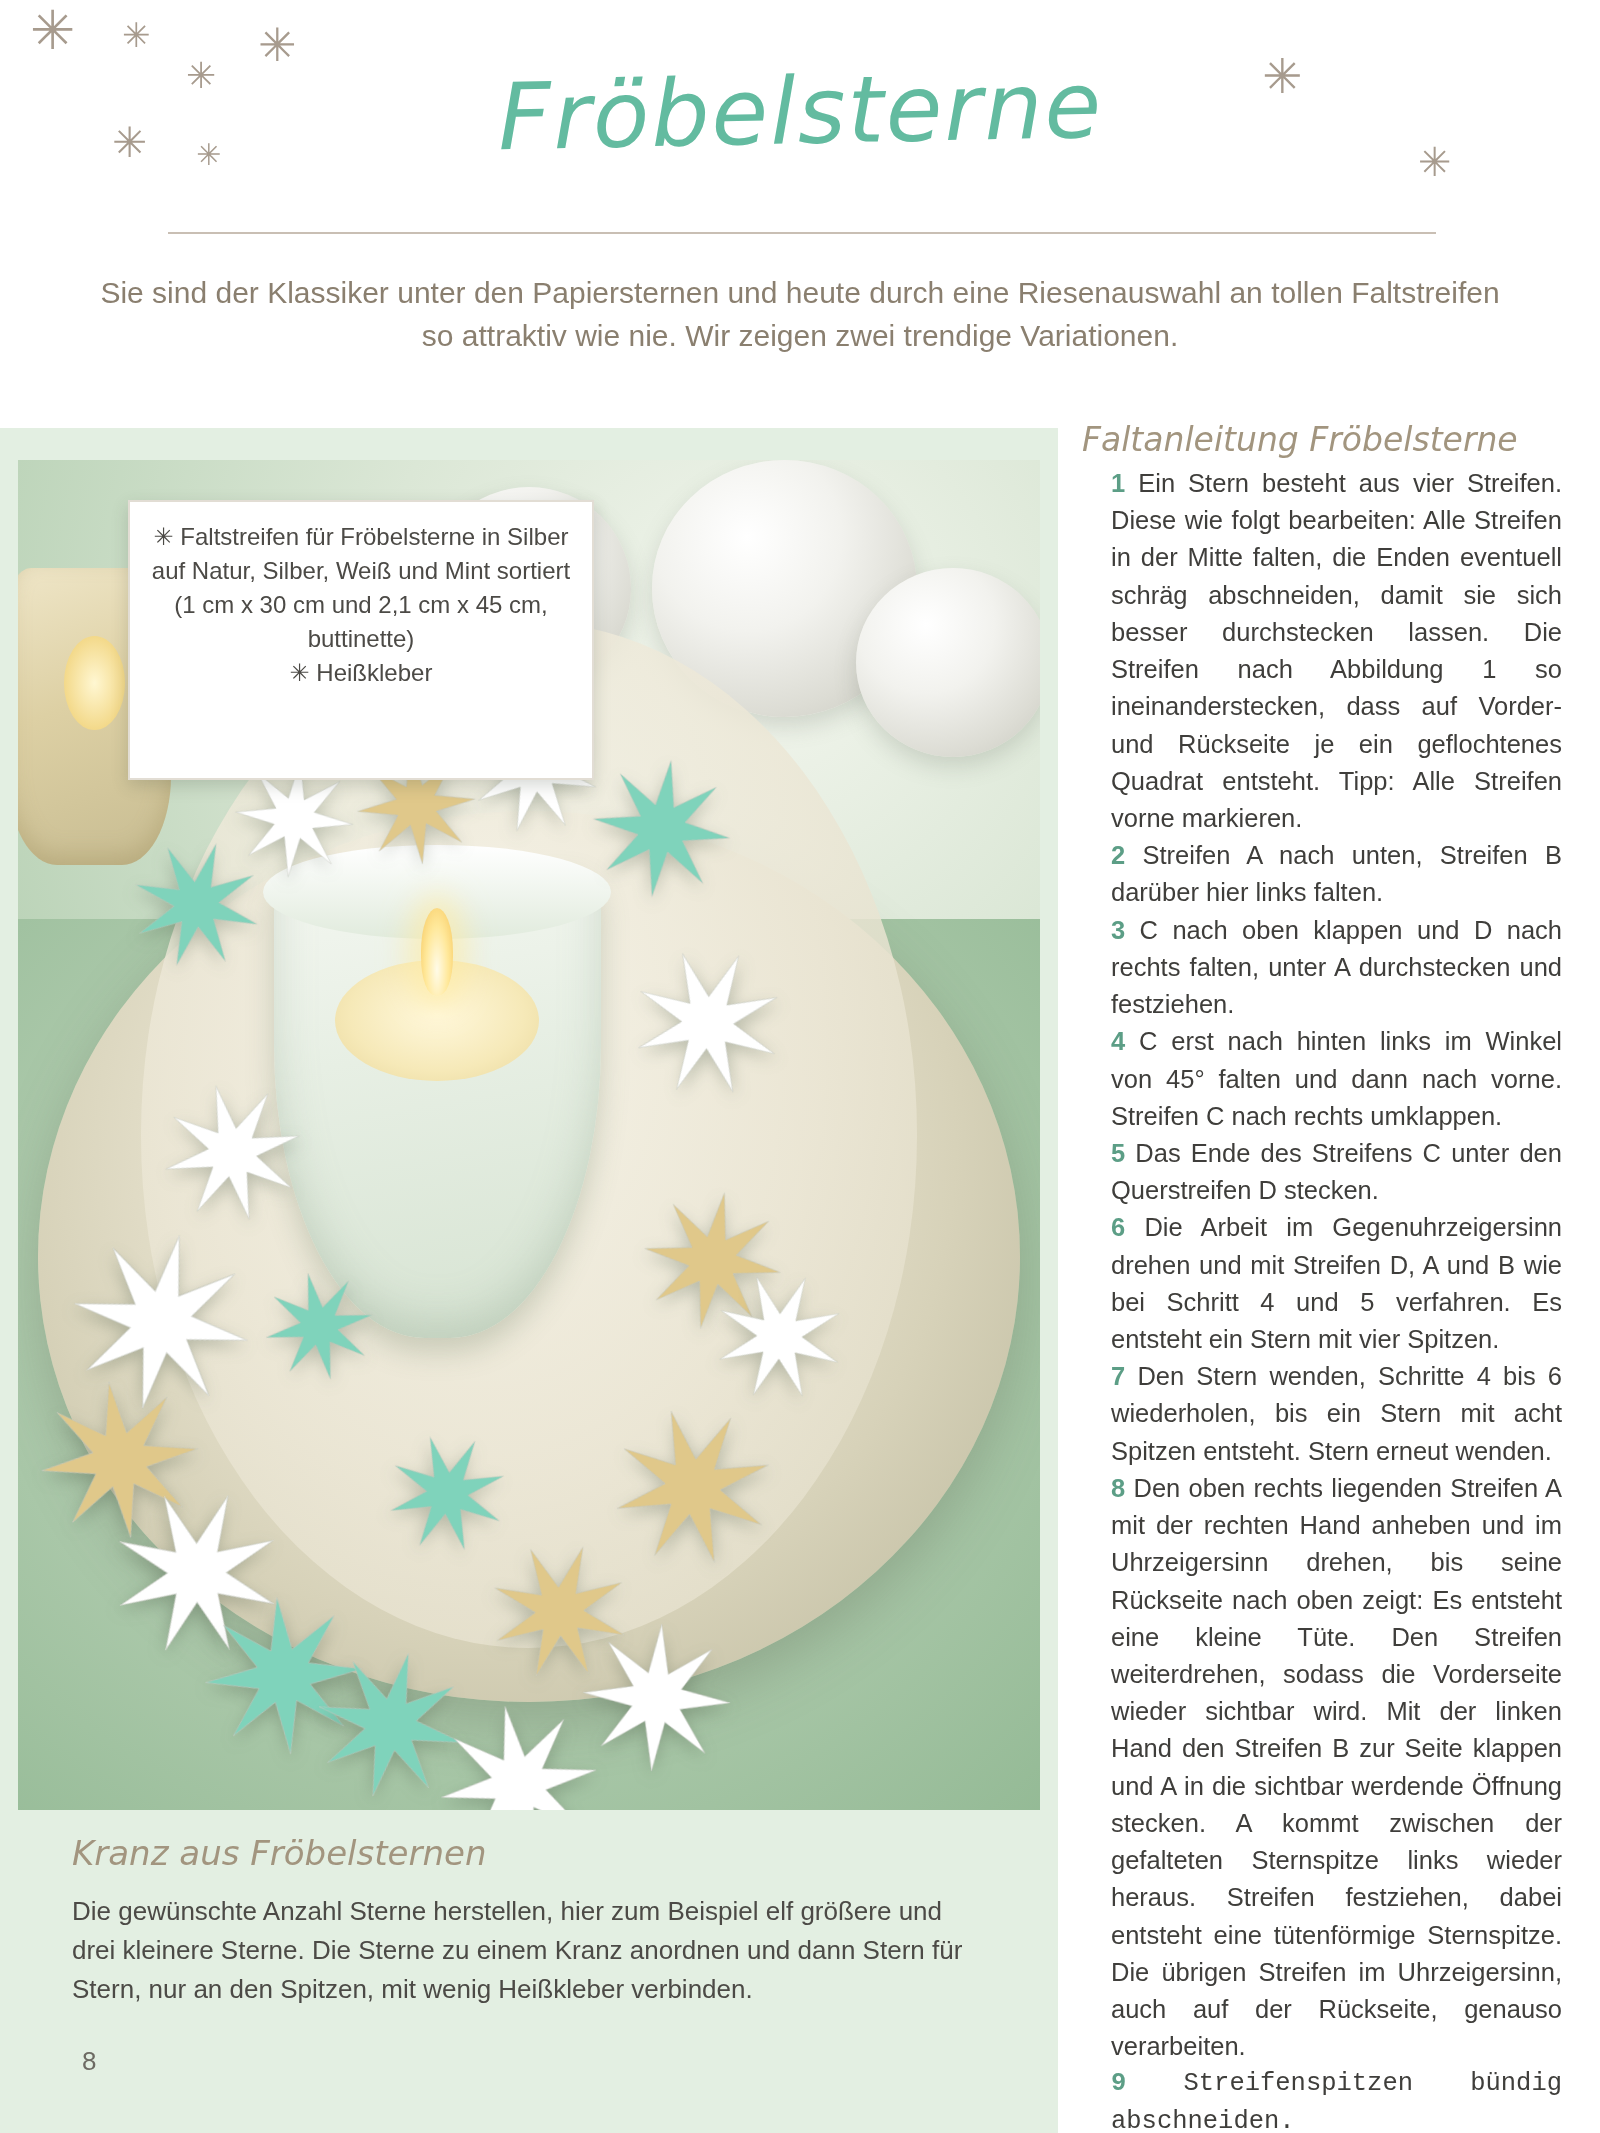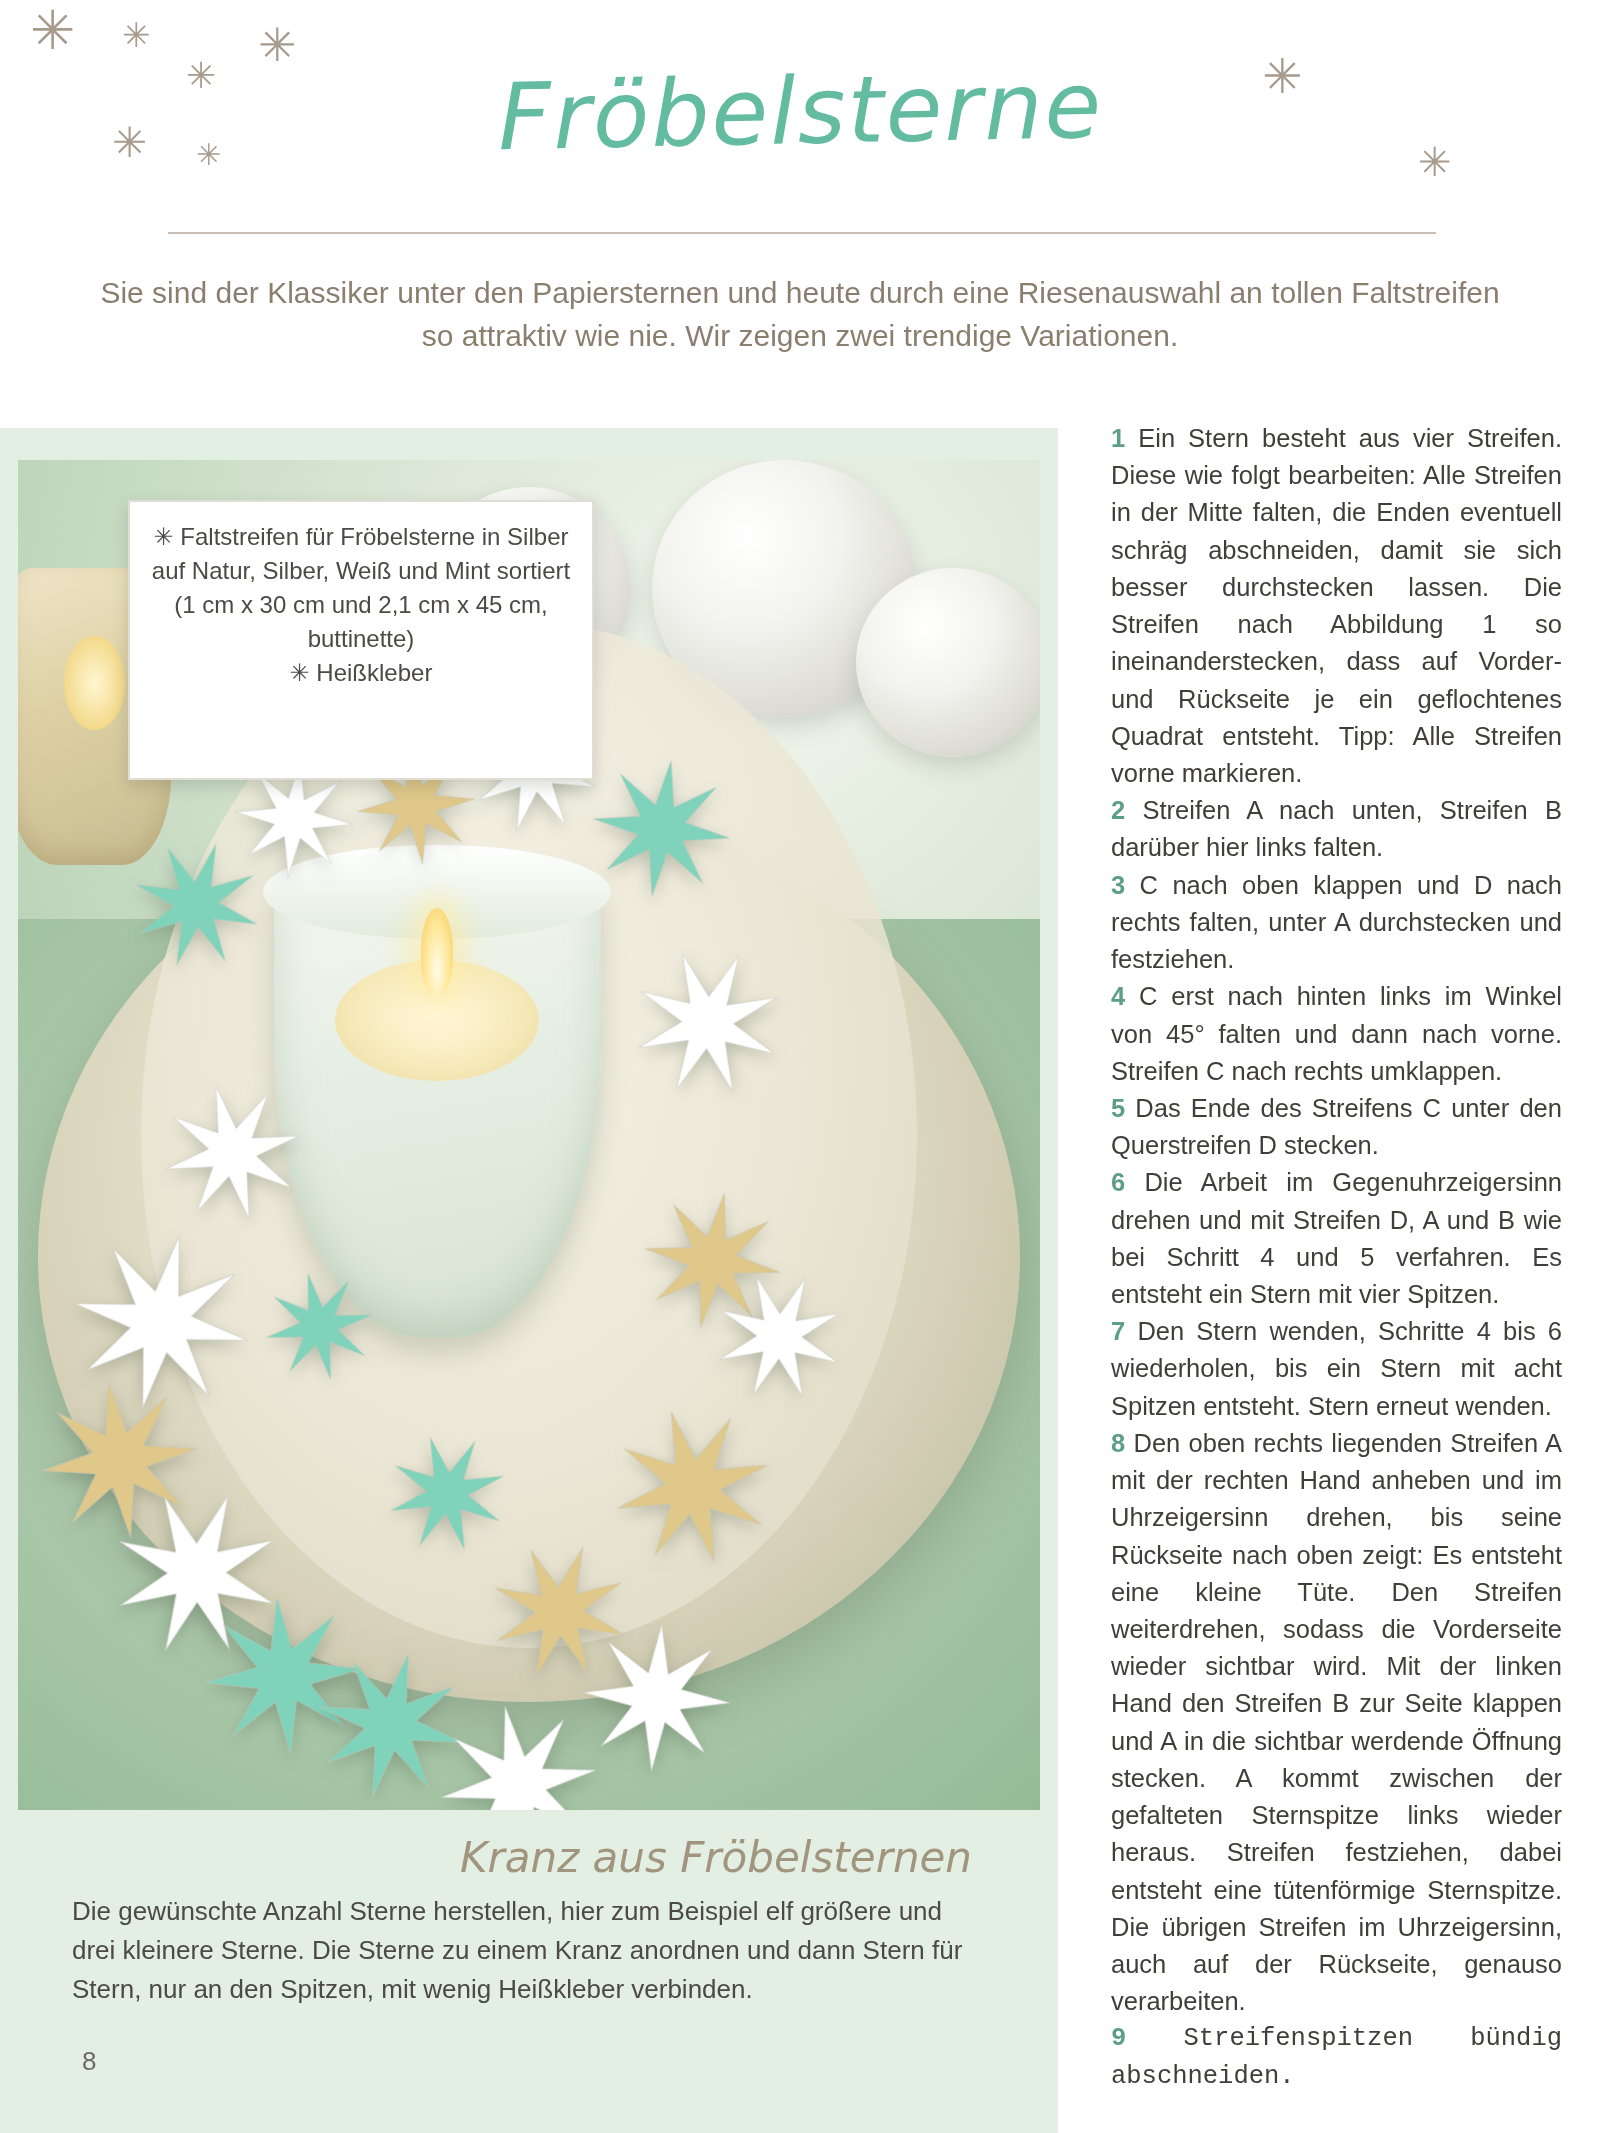--- a/index.html
+++ b/index.html
@@ -200,23 +200,22 @@
   }
 
   
   .caption-head {
     position: absolute;
     top: 1833px;
     left: 72px;
     width: 900px;
     font-family: "DejaVu Sans", sans-serif;
     font-style: italic;
-    font-size: 42px;
+    font-size: 34px;
     color: #a2957f;
-    text-align: right;
   }
   .caption-body {
     position: absolute;
     top: 1892px;
     left: 72px;
     width: 920px;
     font-size: 26px;
     line-height: 1.5;
     color: #4c4a46;
   }
@@ -431,20 +430,21 @@
     <div>✳ Faltstreifen für Fröbelsterne in Silber auf Natur, Silber, Weiß und Mint sortiert (1 cm x 30 cm und 2,1 cm x 45 cm, buttinette)</div>
     <div>✳ Heißkleber</div>
   </div>
 </div>
 
 <div class="caption-head">Kranz aus Fröbelsternen</div>
 <div class="caption-body">Die gewünschte Anzahl Sterne herstellen, hier zum Beispiel elf größere und drei kleinere Sterne. Die Sterne zu einem Kranz anordnen und dann Stern für Stern, nur an den Spitzen, mit wenig Heißkleber verbinden.</div>
 <div class="page-number">8</div>
 
 <div class="right-col">
+  <div class="right-head">Faltanleitung Fröbelsterne</div>
   <div class="steps" id="steps-container">
       <p style="margin: 0px;"><span class="num">1 </span><span>Ein Stern besteht aus vier Streifen. Diese wie folgt bearbeiten: Alle Streifen in der Mitte falten, die Enden eventuell schräg abschneiden, damit sie sich besser durchstecken lassen. Die Streifen nach Abbildung 1 so ineinanderstecken, dass auf Vorder- und Rückseite je ein geflochtenes Quadrat entsteht. Tipp: Alle Streifen vorne markieren.</span></p>
       <p style="margin: 0px;"><span class="num">2 </span><span>Streifen A nach unten, Streifen B darüber hier links falten.</span></p>
       <p style="margin: 0px;"><span class="num">3 </span><span>C nach oben klappen und D nach rechts falten, unter A durchstecken und festziehen.</span></p>
       <p style="margin: 0px;"><span class="num">4 </span><span>C erst nach hinten links im Winkel von 45° falten und dann nach vorne. Streifen C nach rechts umklappen.</span></p>
       <p style="margin: 0px;"><span class="num">5 </span><span>Das Ende des Streifens C unter den Querstreifen D stecken.</span></p>
       <p style="margin: 0px;"><span class="num">6 </span><span>Die Arbeit im Gegenuhrzeigersinn drehen und mit Streifen D, A und B wie bei Schritt 4 und 5 verfahren. Es entsteht ein Stern mit vier Spitzen.</span></p>
       <p style="margin: 0px;"><span class="num">7 </span><span>Den Stern wenden, Schritte 4 bis 6 wiederholen, bis ein Stern mit acht Spitzen entsteht. Stern erneut wenden.</span></p>
       <p style="margin: 0px;"><span class="num">8 </span><span>Den oben rechts liegenden Streifen A mit der rechten Hand anheben und im Uhrzeigersinn drehen, bis seine Rückseite nach oben zeigt: Es entsteht eine kleine Tüte. Den Streifen weiterdrehen, sodass die Vorderseite wieder sichtbar wird. Mit der linken Hand den Streifen B zur Seite klappen und A in die sichtbar werdende Öffnung stecken. A kommt zwischen der gefalteten Sternspitze links wieder heraus. Streifen festziehen, dabei entsteht eine tütenförmige Sternspitze. Die übrigen Streifen im Uhrzeigersinn, auch auf der Rückseite, genauso verarbeiten.</span></p>
       <p style="margin: 0px; font-family: Liberation Mono, monospace;"><span class="num">9 </span><span>Streifenspitzen bündig abschneiden.</span></p>

